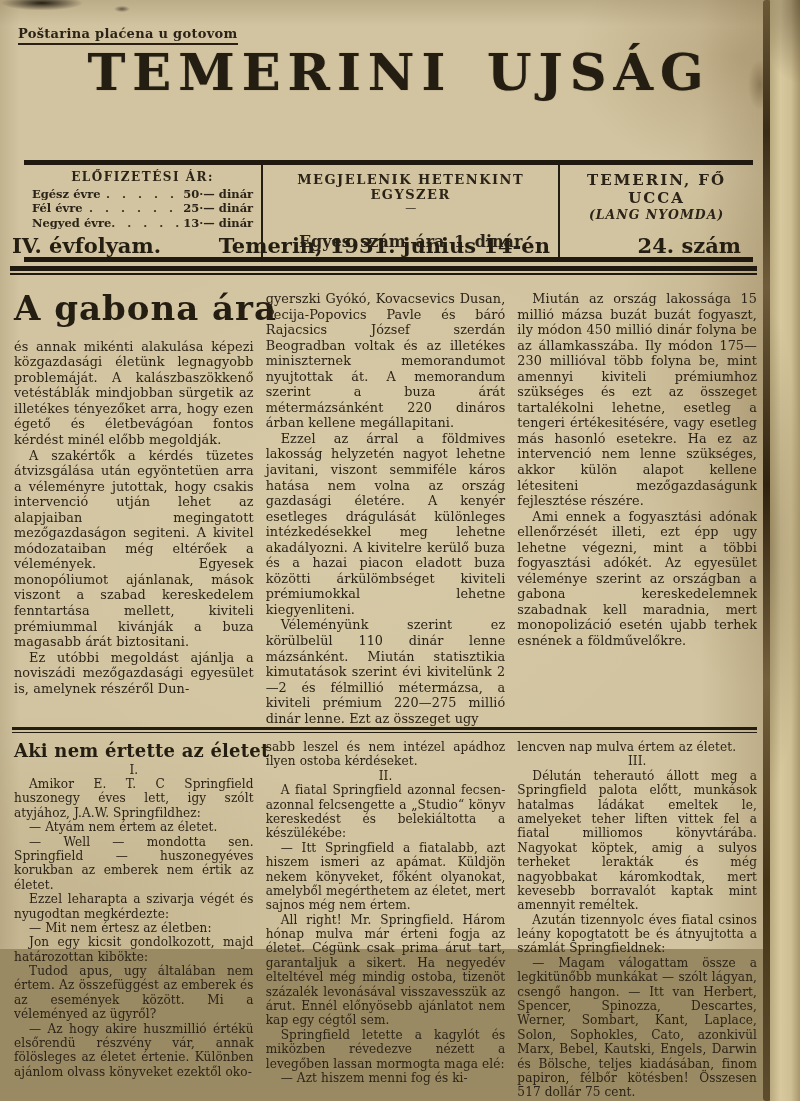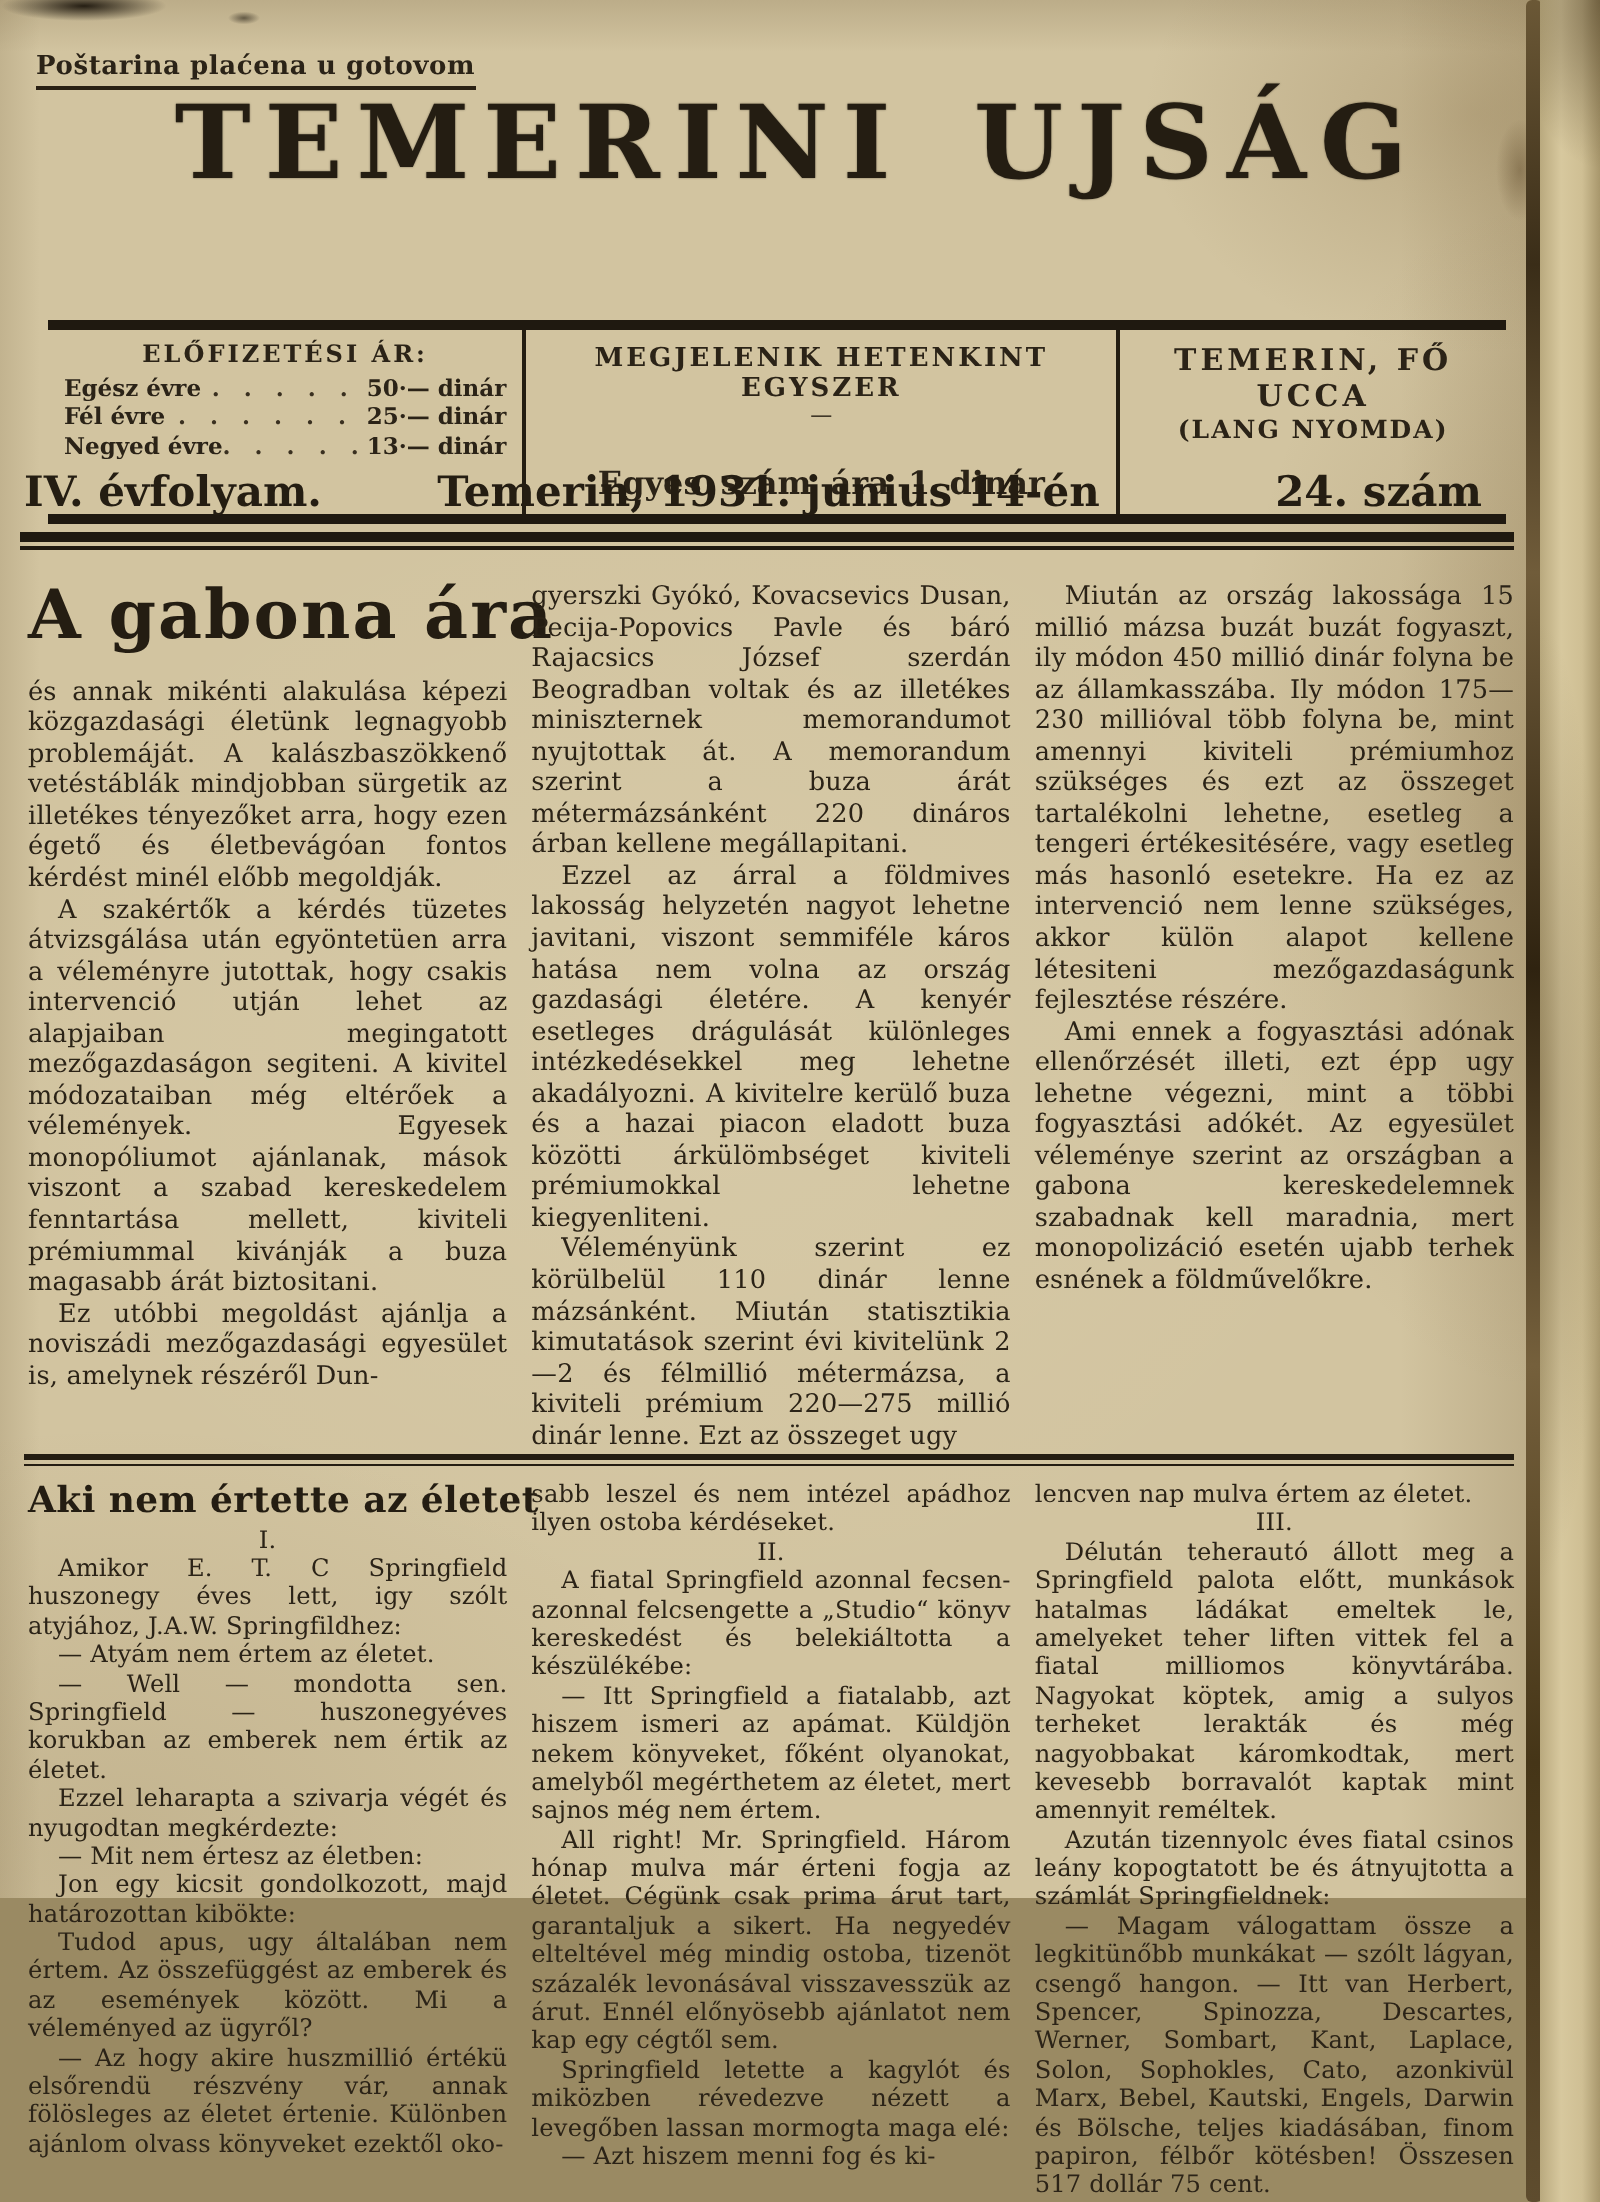--- a/index.html
+++ b/index.html
@@ -62,21 +62,21 @@
   .sub-title{text-align:center;font-size:12px;font-weight:bold;letter-spacing:1.5px;margin-bottom:3px;}
   .sub-row{display:flex;align-items:baseline;font-size:11.5px;font-weight:bold;line-height:1.25;}
   .sub-label{white-space:nowrap;}
   .sub-dots{flex:1;text-align:center;overflow:hidden;white-space:nowrap;letter-spacing:4px;color:#3a3020;}
   .sub-value{white-space:nowrap;}
   .freq-1{font-size:13px;font-weight:bold;letter-spacing:1.5px;margin-top:2px;}
   .freq-2{font-size:11px;line-height:1.1;}
   .freq-3{font-size:16px;font-weight:bold;margin-top:18px;word-spacing:4px;}
   .off-1{font-size:12.5px;font-weight:bold;margin-top:1px;}
   .off-2{font-size:15px;font-weight:bold;letter-spacing:2px;margin-top:1px;}
-  .off-3{font-size:12.5px;font-weight:bold;letter-spacing:1px;}
+  .off-3{font-size:12.5px;font-weight:bold;letter-spacing:1px;font-style:italic;}
   
   .dateline{
     position:absolute;left:10px;top:233px;width:747px;
     display:flex;justify-content:space-between;align-items:baseline;
     font-size:21px;font-weight:bold;color:#241d12;
   }
   .dateline .vol{padding-left:2px;}
   .dateline .date{padding-right:30px;}
   .dateline .issue{padding-right:16px;}
   .rule-main{

